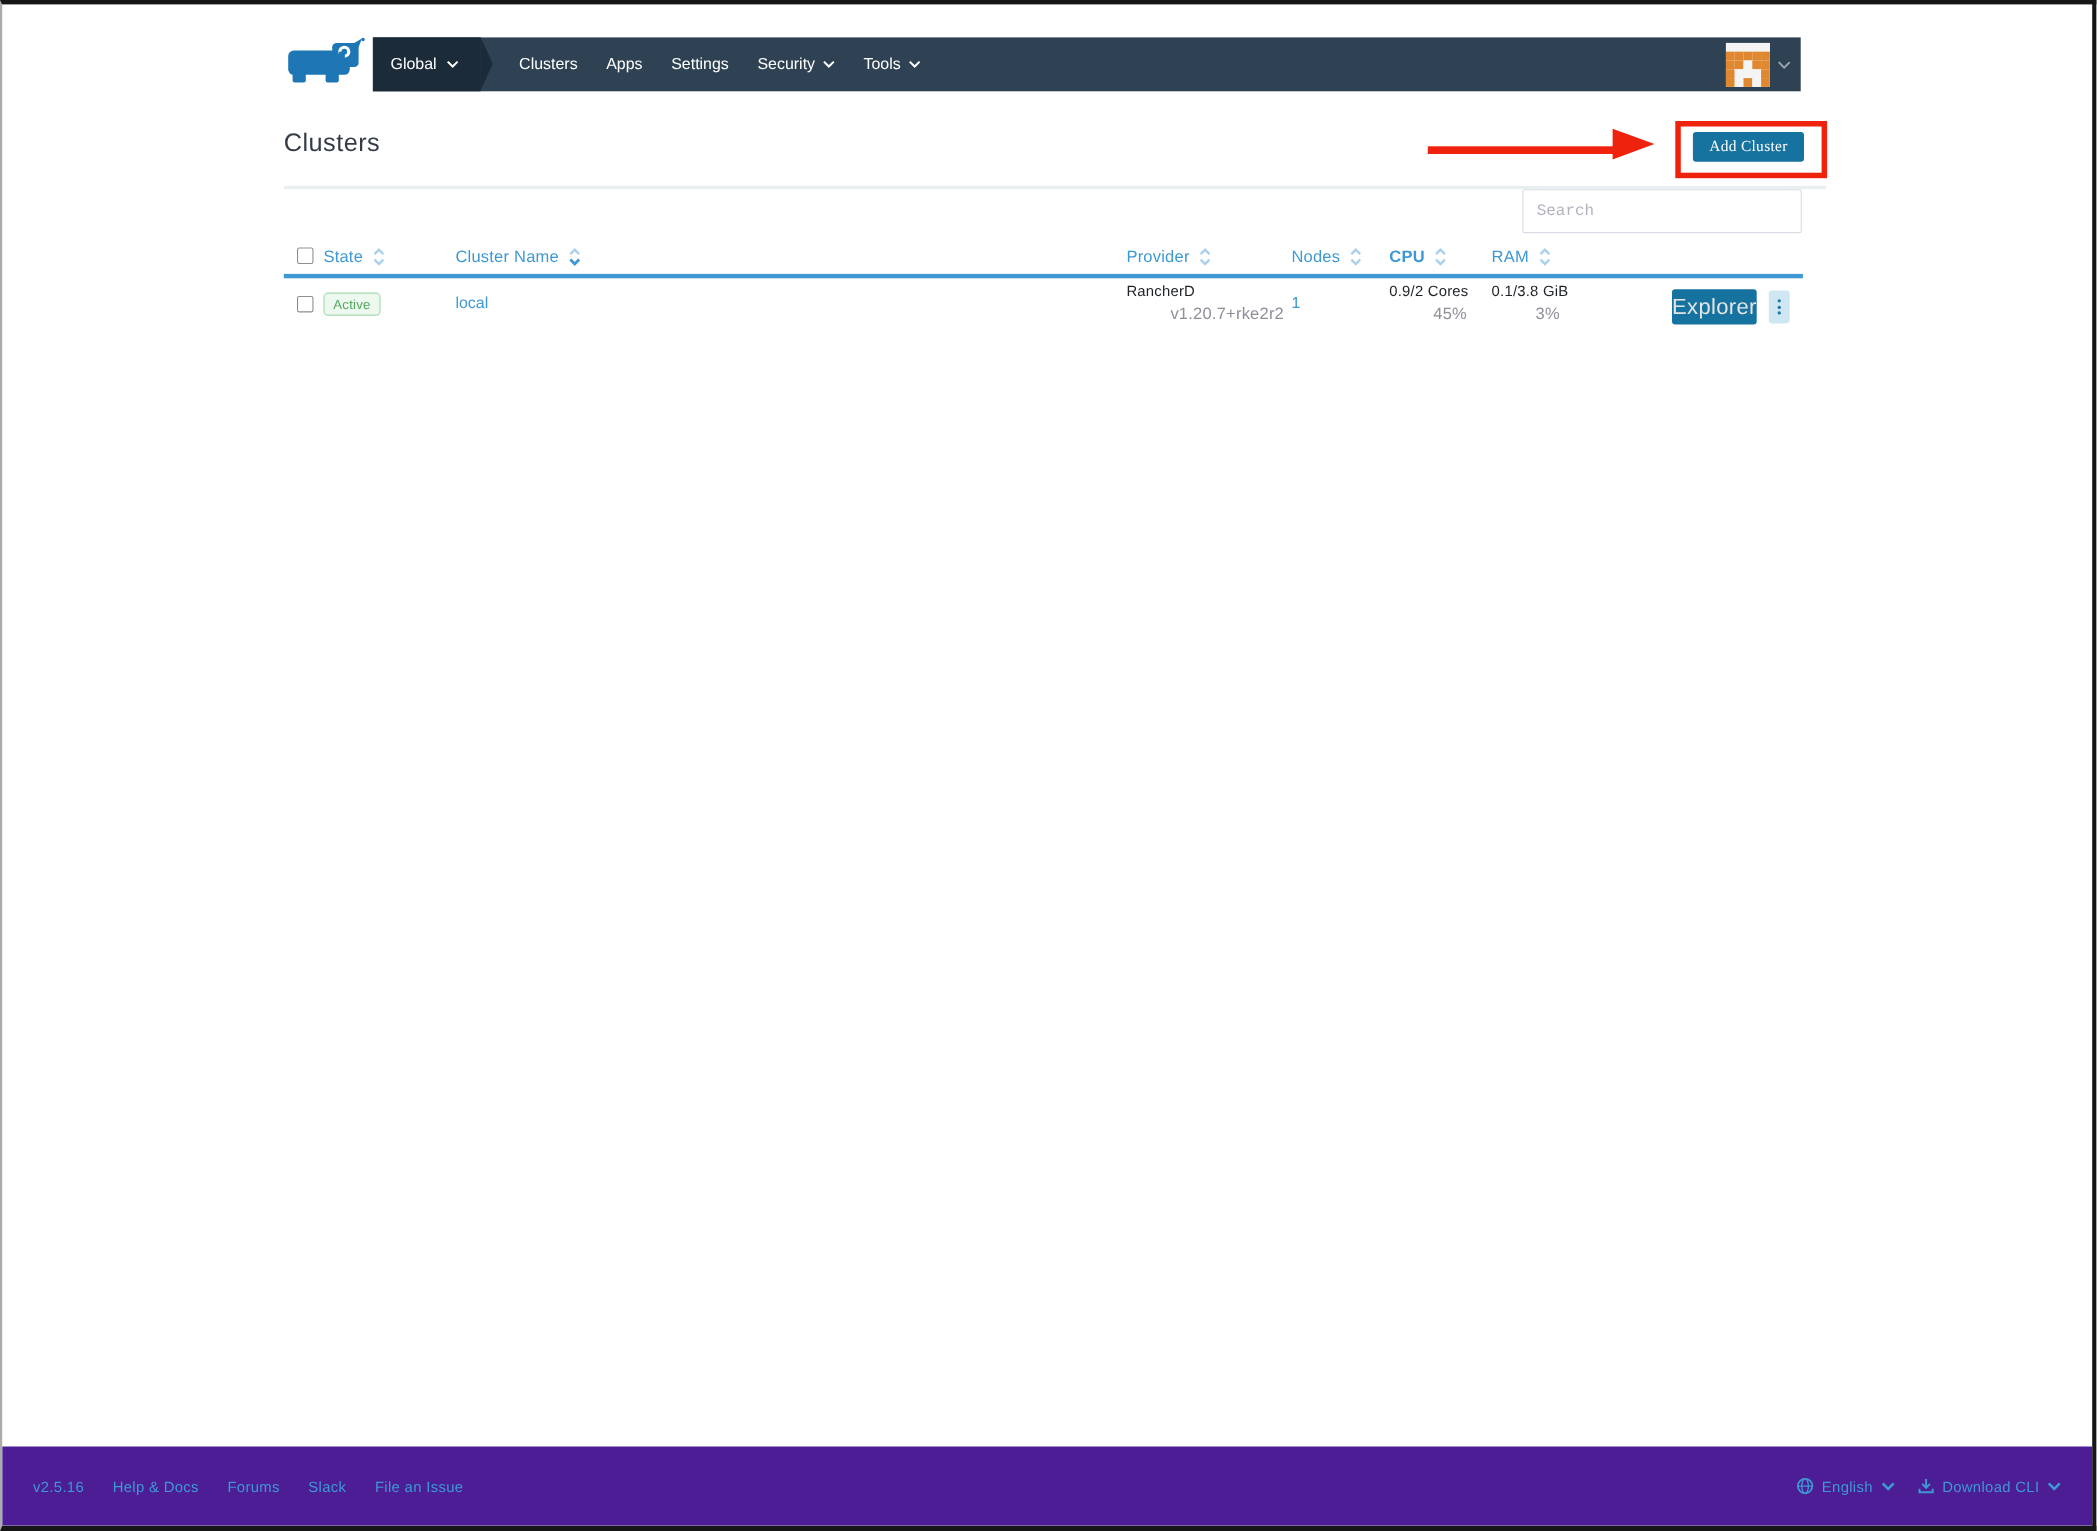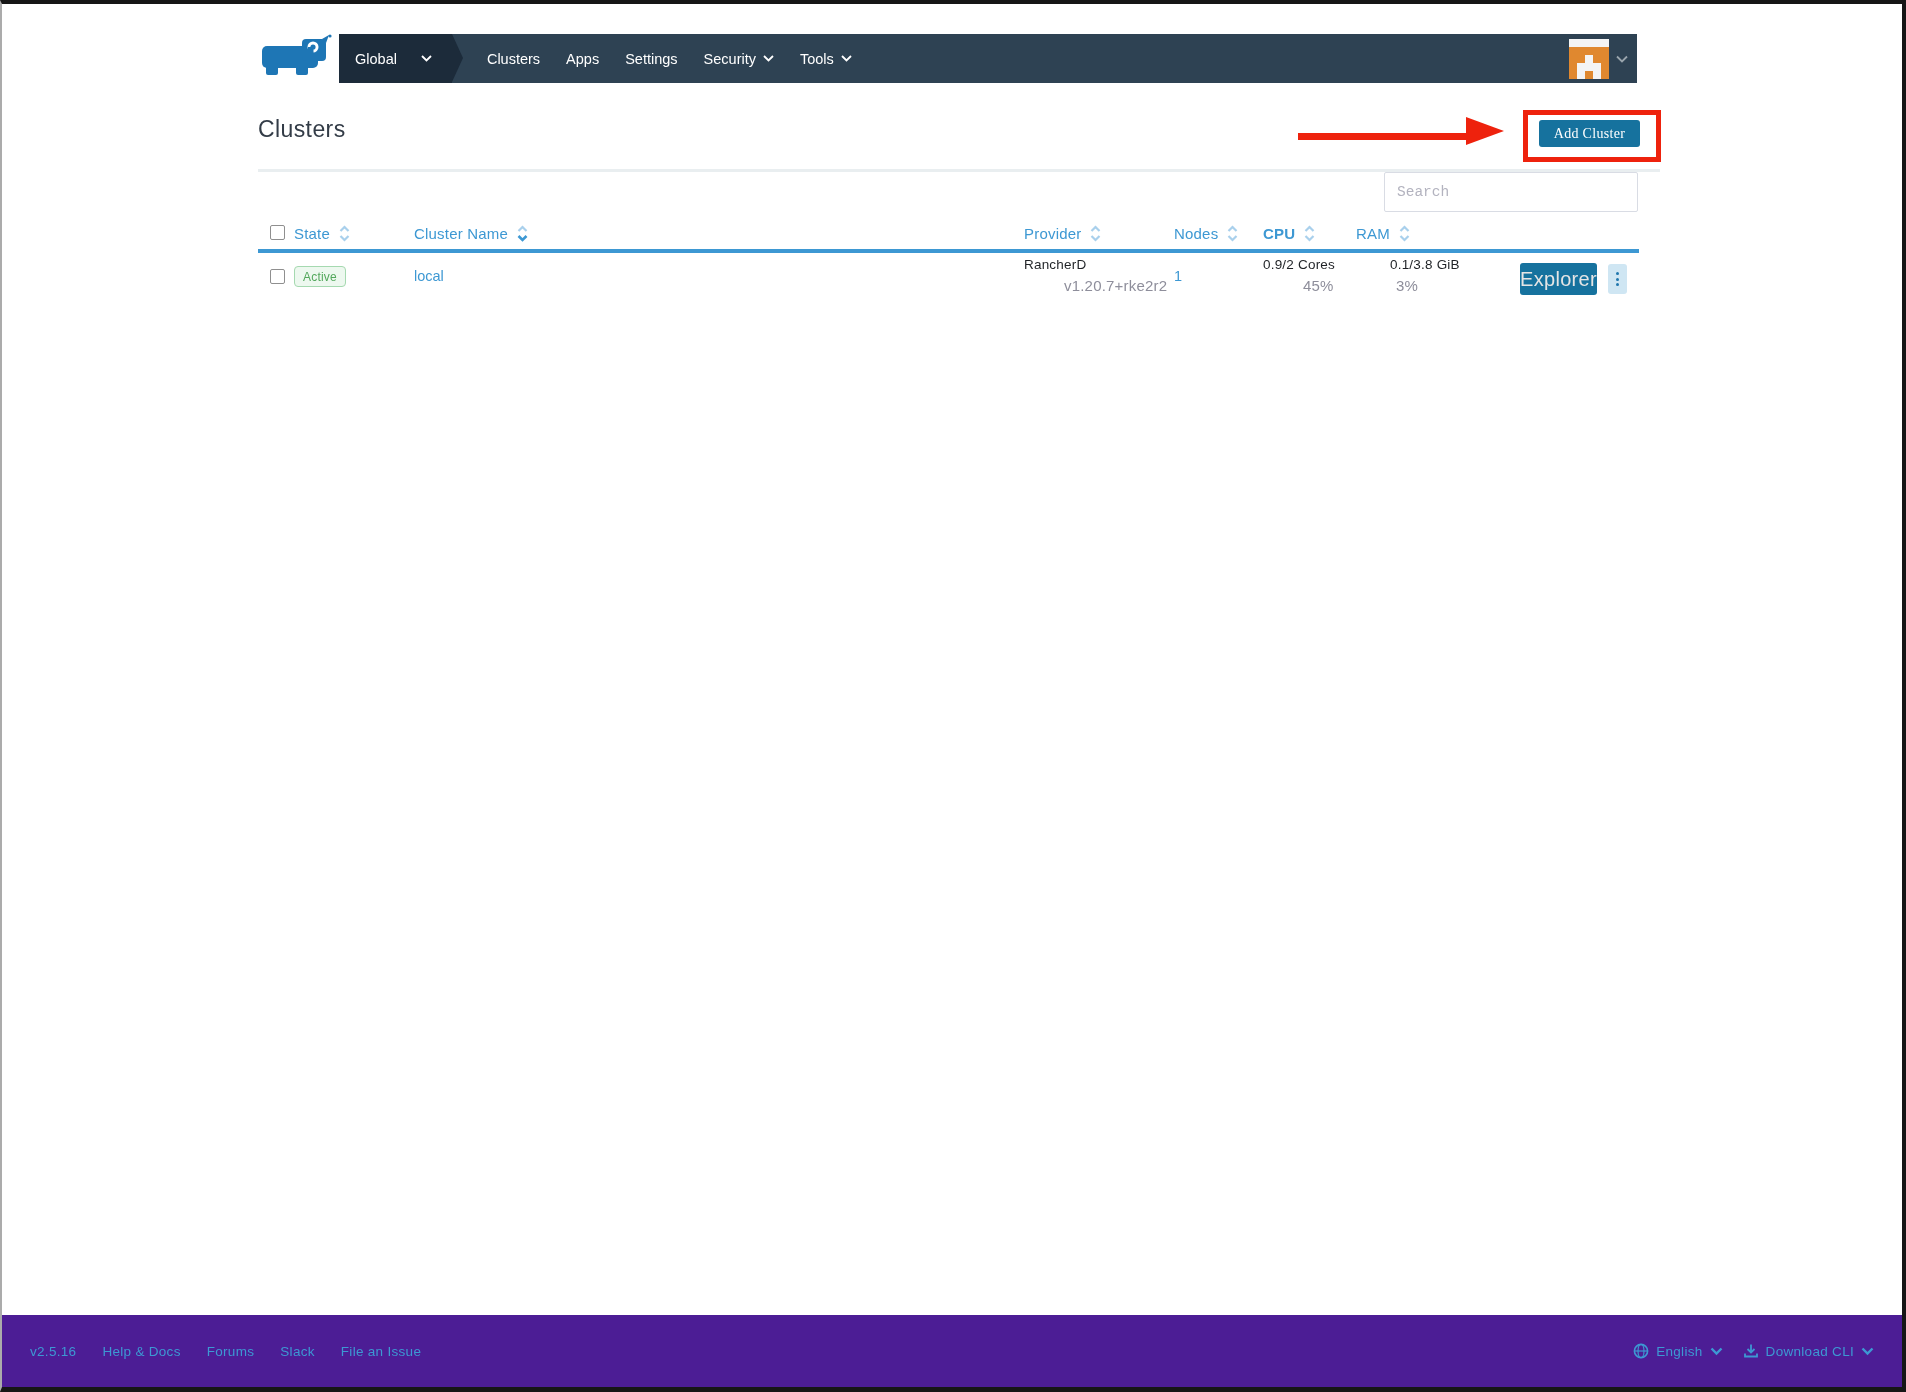--- a/index.html
+++ b/index.html
@@ -20,21 +20,21 @@
   
   .logo { position: absolute; left: 254px; top: 29px; }
 
   .navbar {
     position: absolute; left: 337px; top: 30px; width: 1298px; height: 49px;
     background: var(--nav-bg, #2e4253);
     display: flex; align-items: stretch; color: #fff;
   }
   .nav-global {
     position: relative; background: var(--nav-active-bg, #1c2b3a);
-    display: flex; align-items: center; gap: 24px;
+    display: flex; align-items: center; gap: 9px;
     padding: 0 20px 0 16px; font-size: 14.5px; cursor: pointer;
   }
   .nav-global::after {
     content: ""; position: absolute; right: -11px; top: 0; z-index: 2;
     border-left: 11px solid var(--nav-active-bg, #1c2b3a);
     border-top: 24.5px solid transparent; border-bottom: 24.5px solid transparent;
   }
   .nav-items { display: flex; align-items: center; padding-left: 22px; }
   .nav-item {
     display: flex; align-items: center; gap: 7px;
@@ -323,21 +323,21 @@
     <a class="cell-link" style="left:412px;">local</a>
 
     <span class="cell-main" style="left:1022px;">RancherD</span>
     <span class="cell-sub" style="left:1022px;">v1.20.7+rke2r2</span>
 
     <a class="cell-link" style="left:1172px;">1</a>
 
     <span class="cell-main" style="left:1261px;">0.9/2 Cores</span>
     <span class="cell-sub" style="left:1261px;">45%</span>
 
-    <span class="cell-main" style="left:1354px;margin-left:34px;">0.1/3.8 GiB</span>
+    <span class="cell-main" style="left:1354px;">0.1/3.8 GiB</span>
     <span class="cell-sub" style="left:1354px;">3%</span>
 
     <button class="explorer-btn">Explorer</button>
 
     <button class="kebab-btn" aria-label="row actions">
       <i></i>
         <i></i>
         <i></i>
     </button>
   </div>

